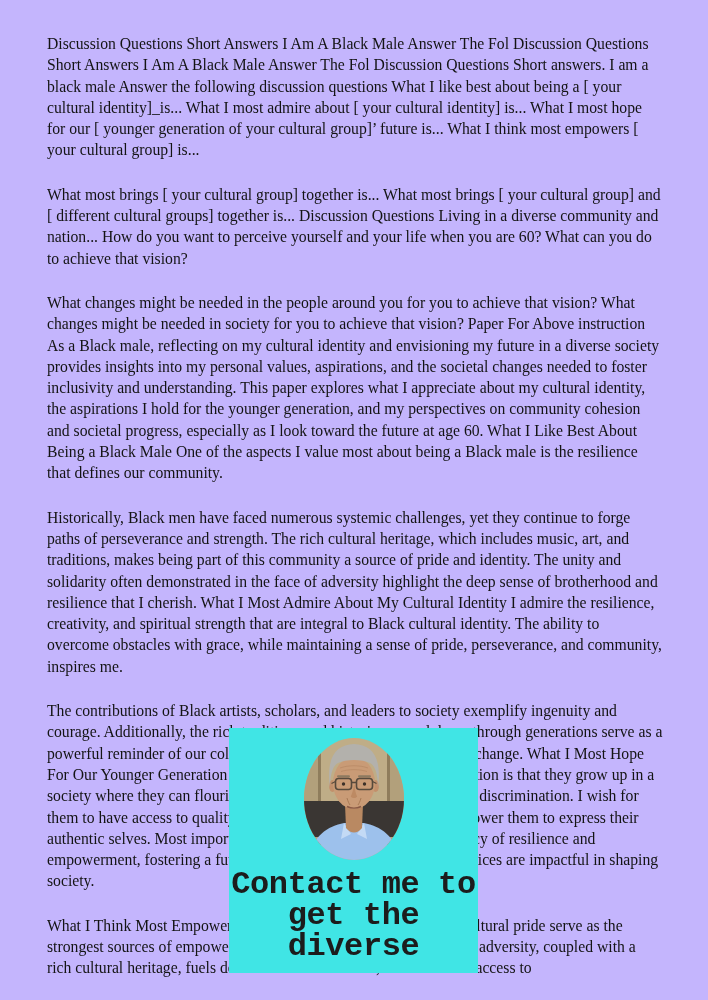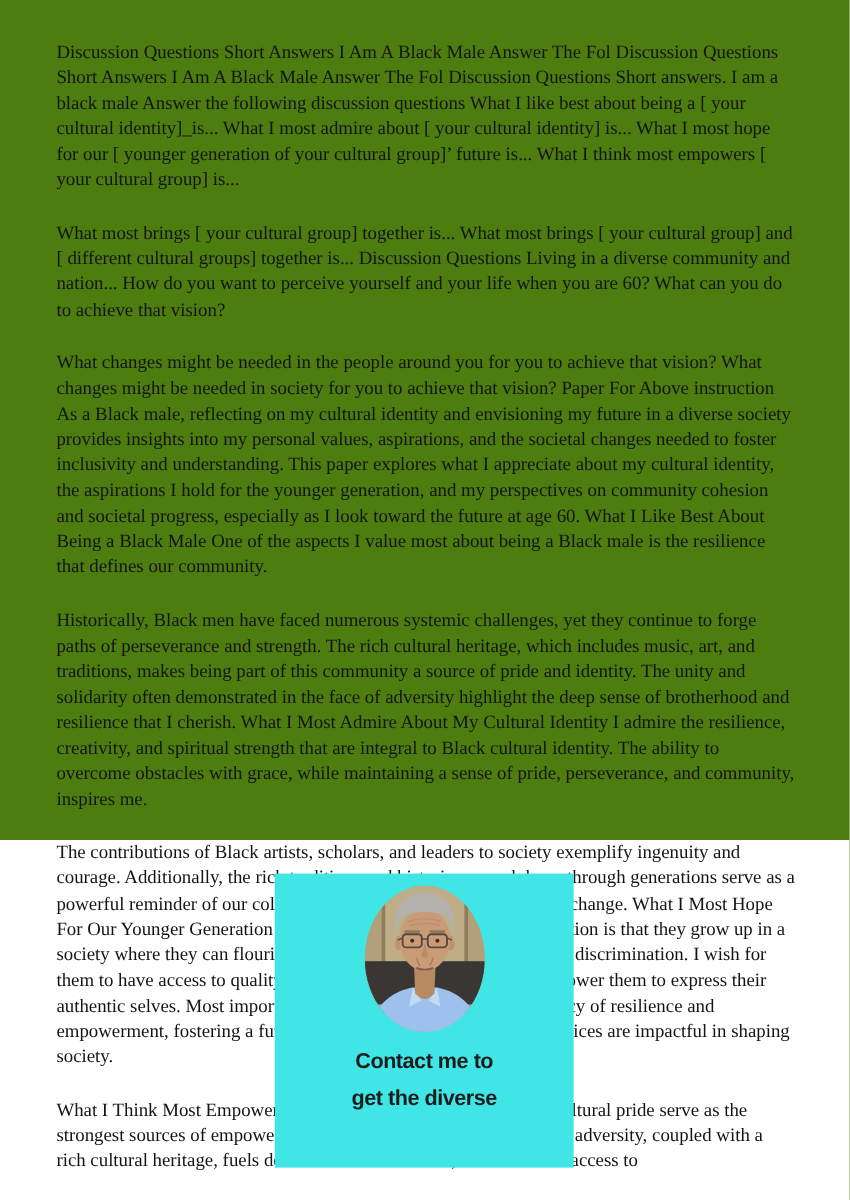--- a/index.html
+++ b/index.html
@@ -4,21 +4,21 @@
 <style>
   html,body{margin:0;padding:0;}
   body{
     width:708px;height:1000px;
     background:#ffffff;
     overflow:hidden;
     position:relative;
     font-family:"Liberation Serif", serif;
   }
   .page{
-    position:absolute;left:0;top:0;width:708px;height:700px;background:#4d7c0f;
+    position:absolute;left:0;top:0;width:708px;height:1000px;background:#c4b5fd;
   }
   .text-col{
     position:absolute;
     left:47px;top:33px;width:616px;
     font-family:"Liberation Serif", serif;
     font-size:15.7px;
     line-height:21.3px;
     color:#141414;
     text-align:left;
   }
@@ -30,23 +30,23 @@
     text-align:center;
     box-sizing:border-box;
   }
   .photo{
     width:100px;height:122px;
     margin:10px auto 0 auto;
   }
   .photo svg{display:block;width:100%;height:100%;}
   .contact-msg{
     margin-top:9px;
-    font-family:Liberation Sans, sans-serif;
+    font-family:Liberation Mono, monospace;
     font-weight:700;
-    font-size:18px;
+    font-size:32px;
     line-height:31px;
     letter-spacing:-0.4px;
     color:var(--overlay-text,#1c1c1c);
   }
   .contact-email{
     margin-top:5px;
     font-family:"Liberation Serif", serif;
     font-weight:700;
     font-size:23px;
     line-height:26px;

